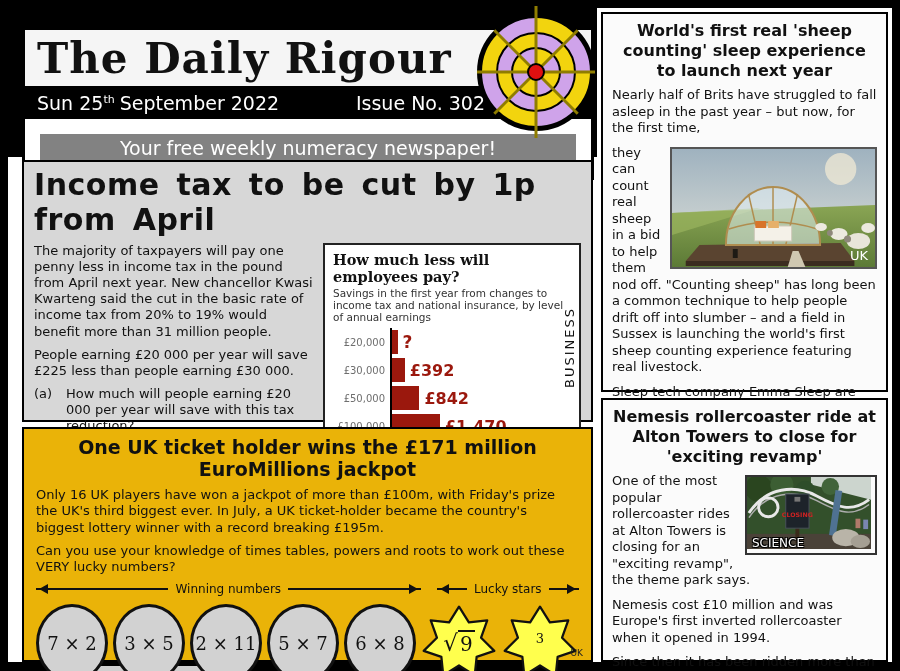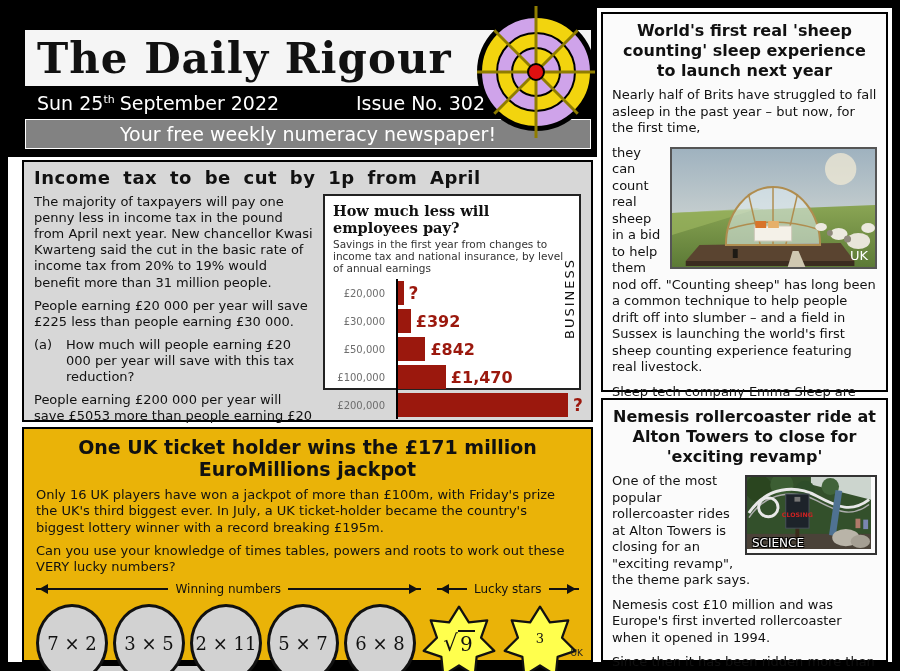--- a/index.html
+++ b/index.html
@@ -12,56 +12,56 @@
   .header-backdrop{position:absolute;left:8px;top:8px;width:589px;height:149px;background:#000;}
   .header-box{position:absolute;left:22px;top:27px;width:566px;background:#fff;border:3px solid #000;}
   .masthead{height:56px;background:#f5f5f5;display:flex;align-items:center;padding-left:12px;}
   .masthead-title{font-family:"DejaVu Serif",serif;font-weight:bold;font-size:42px;letter-spacing:1px;white-space:nowrap;}
   .date-bar{height:33px;background:#000;color:#fff;display:flex;align-items:center;justify-content:space-between;
             padding:0 14px 0 12px;font-size:19px;}
   .date-bar .issue{margin-right:92px;}
   .date-bar sup{font-size:11px;}
   .date-rest{margin-left:5px;}
   .tagline-bar{height:28px;background:#828282;color:#fff;display:flex;align-items:center;justify-content:center;
-               font-size:19px;margin:1px;}
+               font-size:19px;margin:15px;}
   
   .logo{position:absolute;left:477px;top:13px;width:118px;height:118px;z-index:5;}
   .ring{position:absolute;border-radius:50%;}
   .ring.outer{inset:0;border:5px solid #000;
     background:conic-gradient(#f2d40e 0 45deg,#cfa3ea 0 90deg,#f2d40e 0 135deg,#cfa3ea 0 180deg,#f2d40e 0 225deg,#cfa3ea 0 270deg,#f2d40e 0 315deg,#cfa3ea 0 360deg);}
   .ring.mid{inset:19px;border:2px solid #000;
     background:conic-gradient(#cfa3ea 0 45deg,#f2d40e 0 90deg,#cfa3ea 0 135deg,#f2d40e 0 180deg,#cfa3ea 0 225deg,#f2d40e 0 270deg,#cfa3ea 0 315deg,#f2d40e 0 360deg);}
   .ring.inner{inset:34px;border:2px solid #000;
     background:conic-gradient(#f2d40e 0 45deg,#cfa3ea 0 90deg,#f2d40e 0 135deg,#cfa3ea 0 180deg,#f2d40e 0 225deg,#cfa3ea 0 270deg,#f2d40e 0 315deg,#cfa3ea 0 360deg);}
   .lline{position:absolute;left:50%;top:50%;width:3px;height:118px;background:#8f7d00;transform-origin:center;}
   .lline.l0{height:132px;transform:translate(-50%,-50%);}
   .lline.l45{transform:translate(-50%,-50%) rotate(45deg);}
   .lline.l90{transform:translate(-50%,-50%) rotate(90deg);}
   .lline.l135{transform:translate(-50%,-50%) rotate(135deg);}
   .logo-center{position:absolute;left:50%;top:50%;width:14px;height:14px;margin:-9px 0 0 -9px;background:#e01010;
                border:2px solid #000;border-radius:50%;}
 
   
   .main-box{position:absolute;left:22px;top:160px;width:571px;height:262px;background:#d7d7d7;
             border:2px solid #000;padding:3px 10px;box-sizing:border-box;}
-  .main-headline{font-size:18px;font-weight:bold;letter-spacing:.5px;word-spacing:6px;margin:2px 0 6px;}
+  .main-headline{font-size:30px;font-weight:bold;letter-spacing:.5px;word-spacing:6px;margin:2px 0 6px;}
   .main-cols{display:flex;gap:10px;}
   .left-col{width:287px;font-size:13px;line-height:1.24;}
   .left-col p{margin:0 0 7px;}
   .q{display:flex;gap:8px;margin:0 0 7px;}
   .qlabel{min-width:24px;}
   .qb{display:flex;gap:8px;margin-top:3px;font-size:13px;}
 
   
   .chart{width:258px;height:196px;background:#fff;border:2px solid #222;position:relative;
          padding:6px 8px;box-sizing:border-box;flex:none;}
   .chart-title{font-family:"DejaVu Serif",serif;font-weight:bold;font-size:14.5px;}
   .chart-sub{font-size:10.5px;color:#333;line-height:1.15;margin:2px 0 5px;}
   .crow{display:flex;align-items:center;height:28px;}
-  .clabel{width:52px;font-size:10px;color:#6e6e6e;text-align:right;padding-right:11px;flex:none;}
+  .clabel{width:52px;font-size:10px;color:#6e6e6e;text-align:right;padding-right:5px;flex:none;}
   .cbars{flex:1;height:100%;display:flex;align-items:center;border-left:2px solid #000;}
   .cbar{height:24px;flex:none;}
   .cval{font-size:16px;font-weight:bold;color:#9b180d;margin-left:5px;white-space:nowrap;}
   .cval.big{font-size:17px;}
   .business{position:absolute;right:2px;top:50%;transform:translateY(-42%) rotate(180deg);
             writing-mode:vertical-rl;font-size:13px;letter-spacing:2px;color:#111;}
 
   
   .euro-box{position:absolute;left:22px;top:427px;width:571px;height:235px;background:#eab308;
             border:2px solid #000;padding:3px 12px;box-sizing:border-box;}

